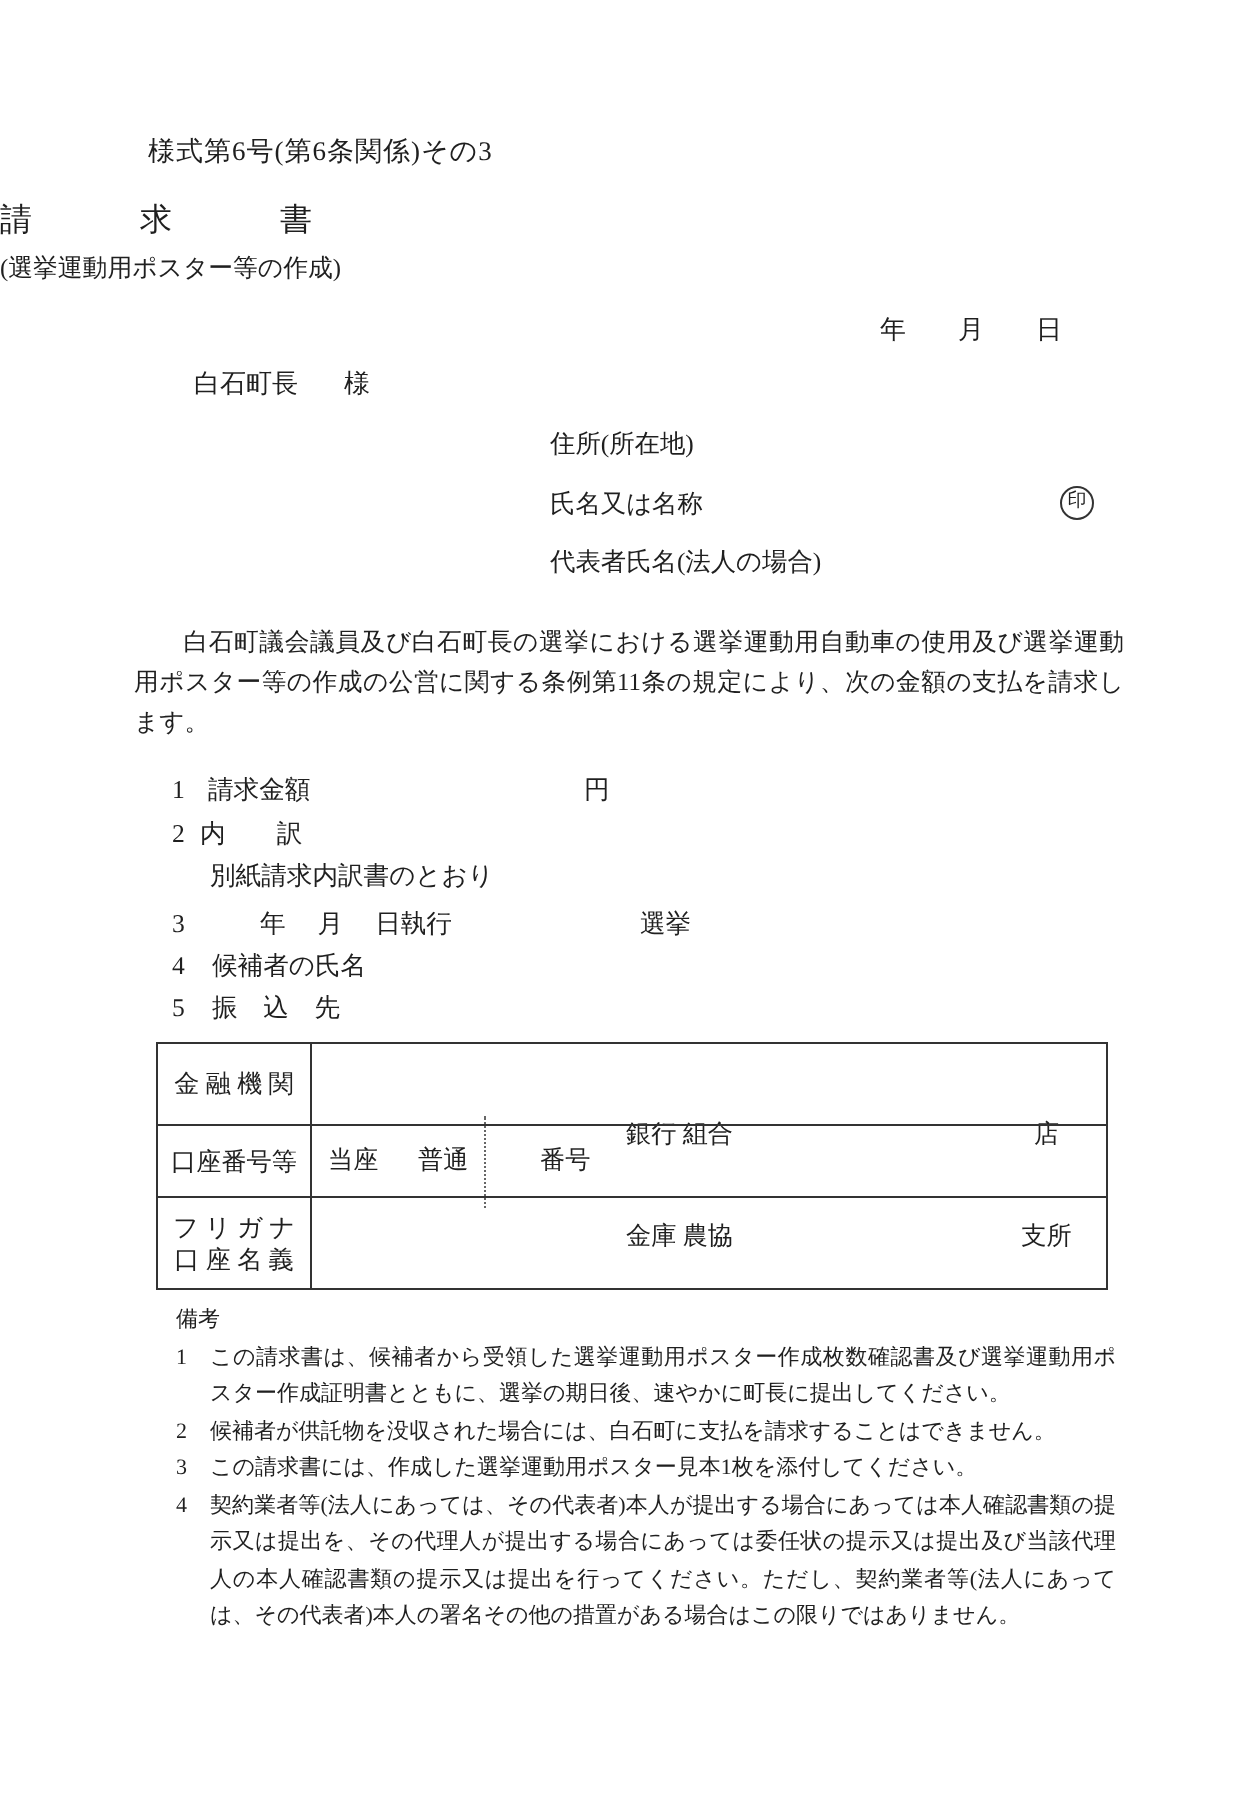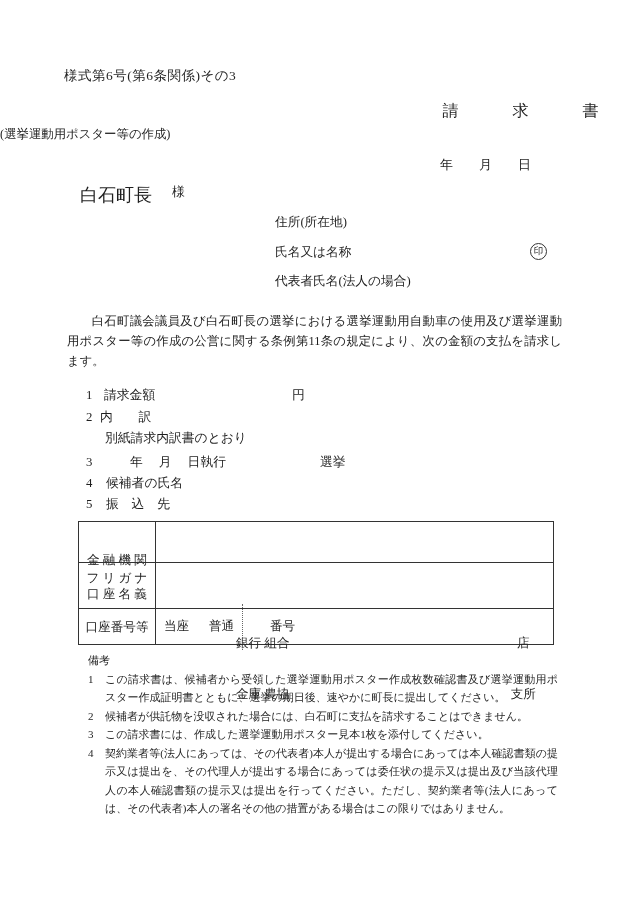--- a/index.html
+++ b/index.html
@@ -6,46 +6,46 @@
   .page{
     position:relative;
     width:630px;height:903px;
     margin:0 auto;
     background:#ffffff;
     font-family:"Liberation Serif","DejaVu Serif",serif;
     color:#1f1f1f;
     overflow:hidden;
   }
   .abs{position:absolute;white-space:pre;line-height:1.25;}
-  .form-number{left:64px;top:68px;font-size:13.5px;letter-spacing:.5px;}
-  .doc-title{left:0;width:600px;top:101px;text-align:right;font-size:16px;letter-spacing:1.5px;}
+  .form-number{left:74px;top:68px;font-size:13.5px;letter-spacing:.5px;}
+  .doc-title{left:0;width:600px;top:101px;text-align:left;font-size:16px;letter-spacing:1.5px;}
   .doc-subtitle{left:0;right:0;top:127px;text-align:left;font-size:12.4px;}
   .date-line{left:440px;top:157px;font-size:13px;text-align:center;}
-  .addressee-name{left:80px;top:184px;font-size:18px;}
+  .addressee-name{left:97px;top:184px;font-size:13px;}
   .addressee-honorific{left:172px;top:184px;font-size:13px;}
   .app-row{left:275px;font-size:12.7px;}
   .seal{
     position:absolute;left:530px;top:243px;
     width:15px;height:15px;border:1px solid #333;border-radius:50%;
     font-size:9.5px;line-height:15px;text-align:center;color:#1f1f1f;
   }
   .body-para{
     position:absolute;left:67px;top:311px;width:495px;
     font-size:12.35px;line-height:20px;
     text-align:justify;text-indent:2em;
   }
   .item-no{font-size:12.8px;}
   .item-label{font-size:12.8px;}
   .sub-line{left:105px;top:431px;font-size:12.8px;}
   .btable{
     position:absolute;left:78px;top:521px;width:474px;
     border:1.2px solid #333;font-size:12.6px;
   }
   .brow{display:flex;position:relative;}
-  .brow.r1{height:40px;flex-direction:column;}
+  .brow.r1{height:40px;}
   .brow.r2{height:35px;}
   .brow.r3{height:45px;}
   .brow + .brow{border-top:1px solid #333;}
   .bhead{
     width:76px;flex:0 0 76px;border-right:1px solid #333;
     display:flex;flex-direction:column;align-items:center;justify-content:center;
     line-height:16px;white-space:pre;
   }
   .bcell{flex:1;position:relative;}
   .bank-types{position:absolute;left:157px;top:3px;line-height:17px;white-space:pre;}
@@ -120,35 +120,35 @@
         <div class="bank-types">
           <div>銀行 組合</div>
           <div>金庫 農協</div>
         </div>
         <div class="branch-types">
           <div>店</div>
           <div>支所</div>
         </div>
       </div>
     </div>
-    <div class="brow r3">
-      <div class="bhead">
-        <div>フ リ ガ ナ</div>
-        <div>口 座 名 義</div>
-      </div>
-      <div class="bcell"></div>
-    </div>
     <div class="brow r2">
       <div class="bhead">口座番号等</div>
       <div class="bcell">
         <span class="acct1">当座</span>
         <span class="acct2">普通</span>
         <span class="dotted-sep"></span>
         <span class="acct-num">番号</span>
       </div>
+    </div>
+    <div class="brow r3">
+      <div class="bhead">
+        <div>フ リ ガ ナ</div>
+        <div>口 座 名 義</div>
+      </div>
+      <div class="bcell"></div>
     </div>
   </div>
 
   <div class="remarks">
     <div class="remarks-title">備考</div>
     <div class="remark-item">
       <div class="remark-no">1</div>
       <div class="remark-text">この請求書は、候補者から受領した選挙運動用ポスター作成枚数確認書及び選挙運動用ポスター作成証明書とともに、選挙の期日後、速やかに町長に提出してください。</div>
     </div>
     <div class="remark-item">

